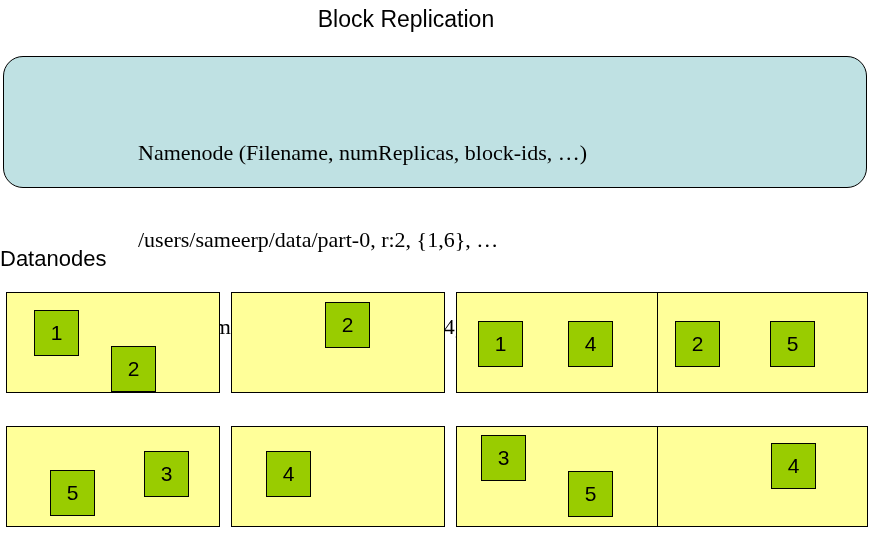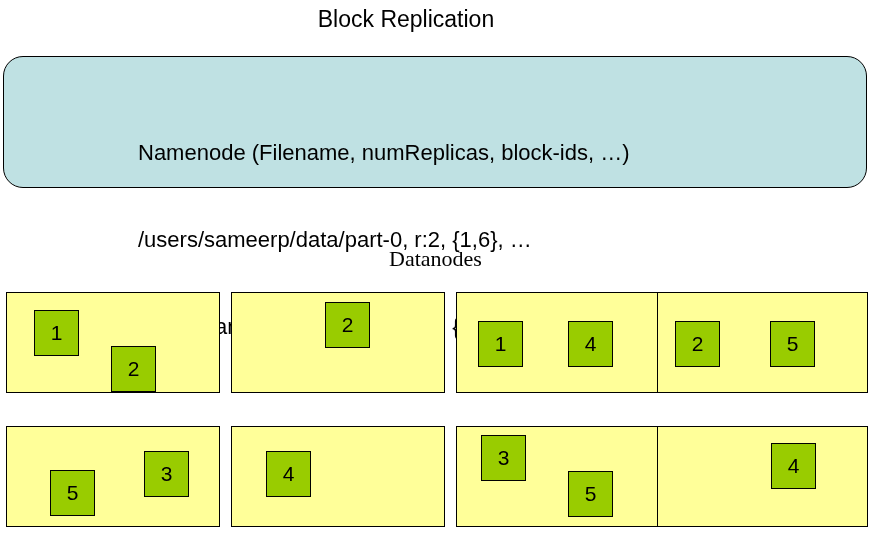--- a/index.html
+++ b/index.html
@@ -41,37 +41,37 @@
     border: 1.5px solid #000000;
     border-radius: 20px;
   }
   #namenode-text {
     position: absolute;
     left: 134px;
     top: 23px;
     font-size: 22px;
     line-height: 29px;
     white-space: pre;
+    font-family: Liberation Serif, serif;
   }
   #namenode-text .nn-line {
     display: block;
     white-space: pre;
   }
 
   
   #datanodes-label {
     position: absolute;
     left: 0;
     top: 245px;
     width: 871px;
-    text-align: center;
+    text-align: left;
     font-size: 22px;
     line-height: 27px;
     white-space: pre;
-    font-family: Liberation Serif, serif;
   }
 
   #datanode-grid {
     position: absolute;
     left: 0;
     top: 292px;
     width: 874px;
     height: 244px;
   }
 

